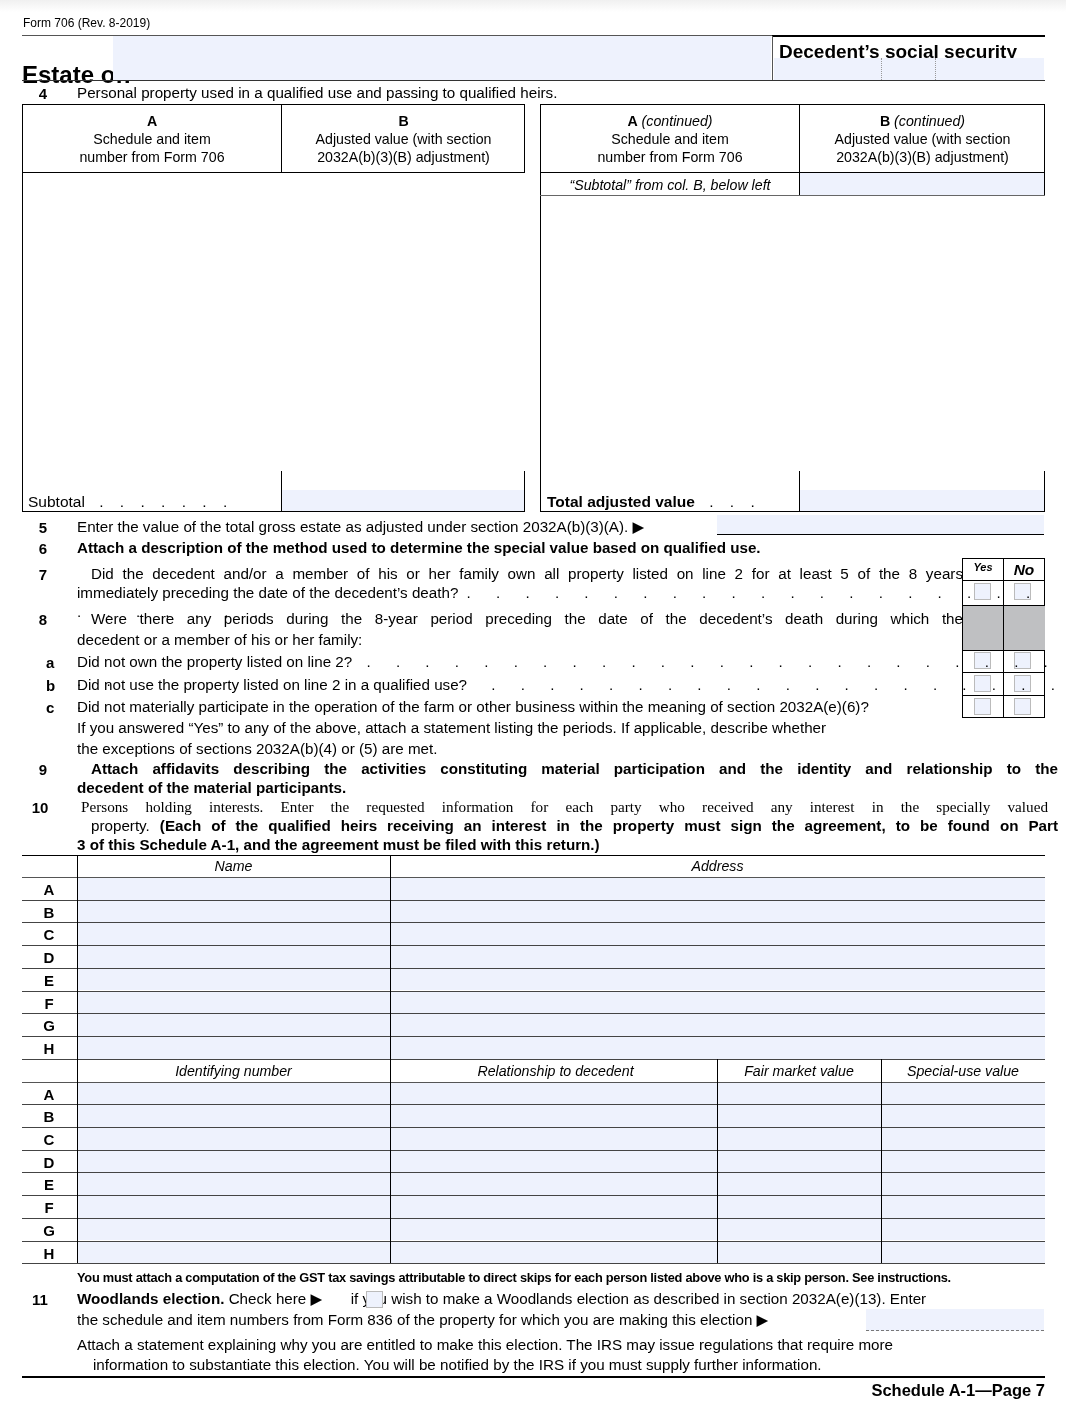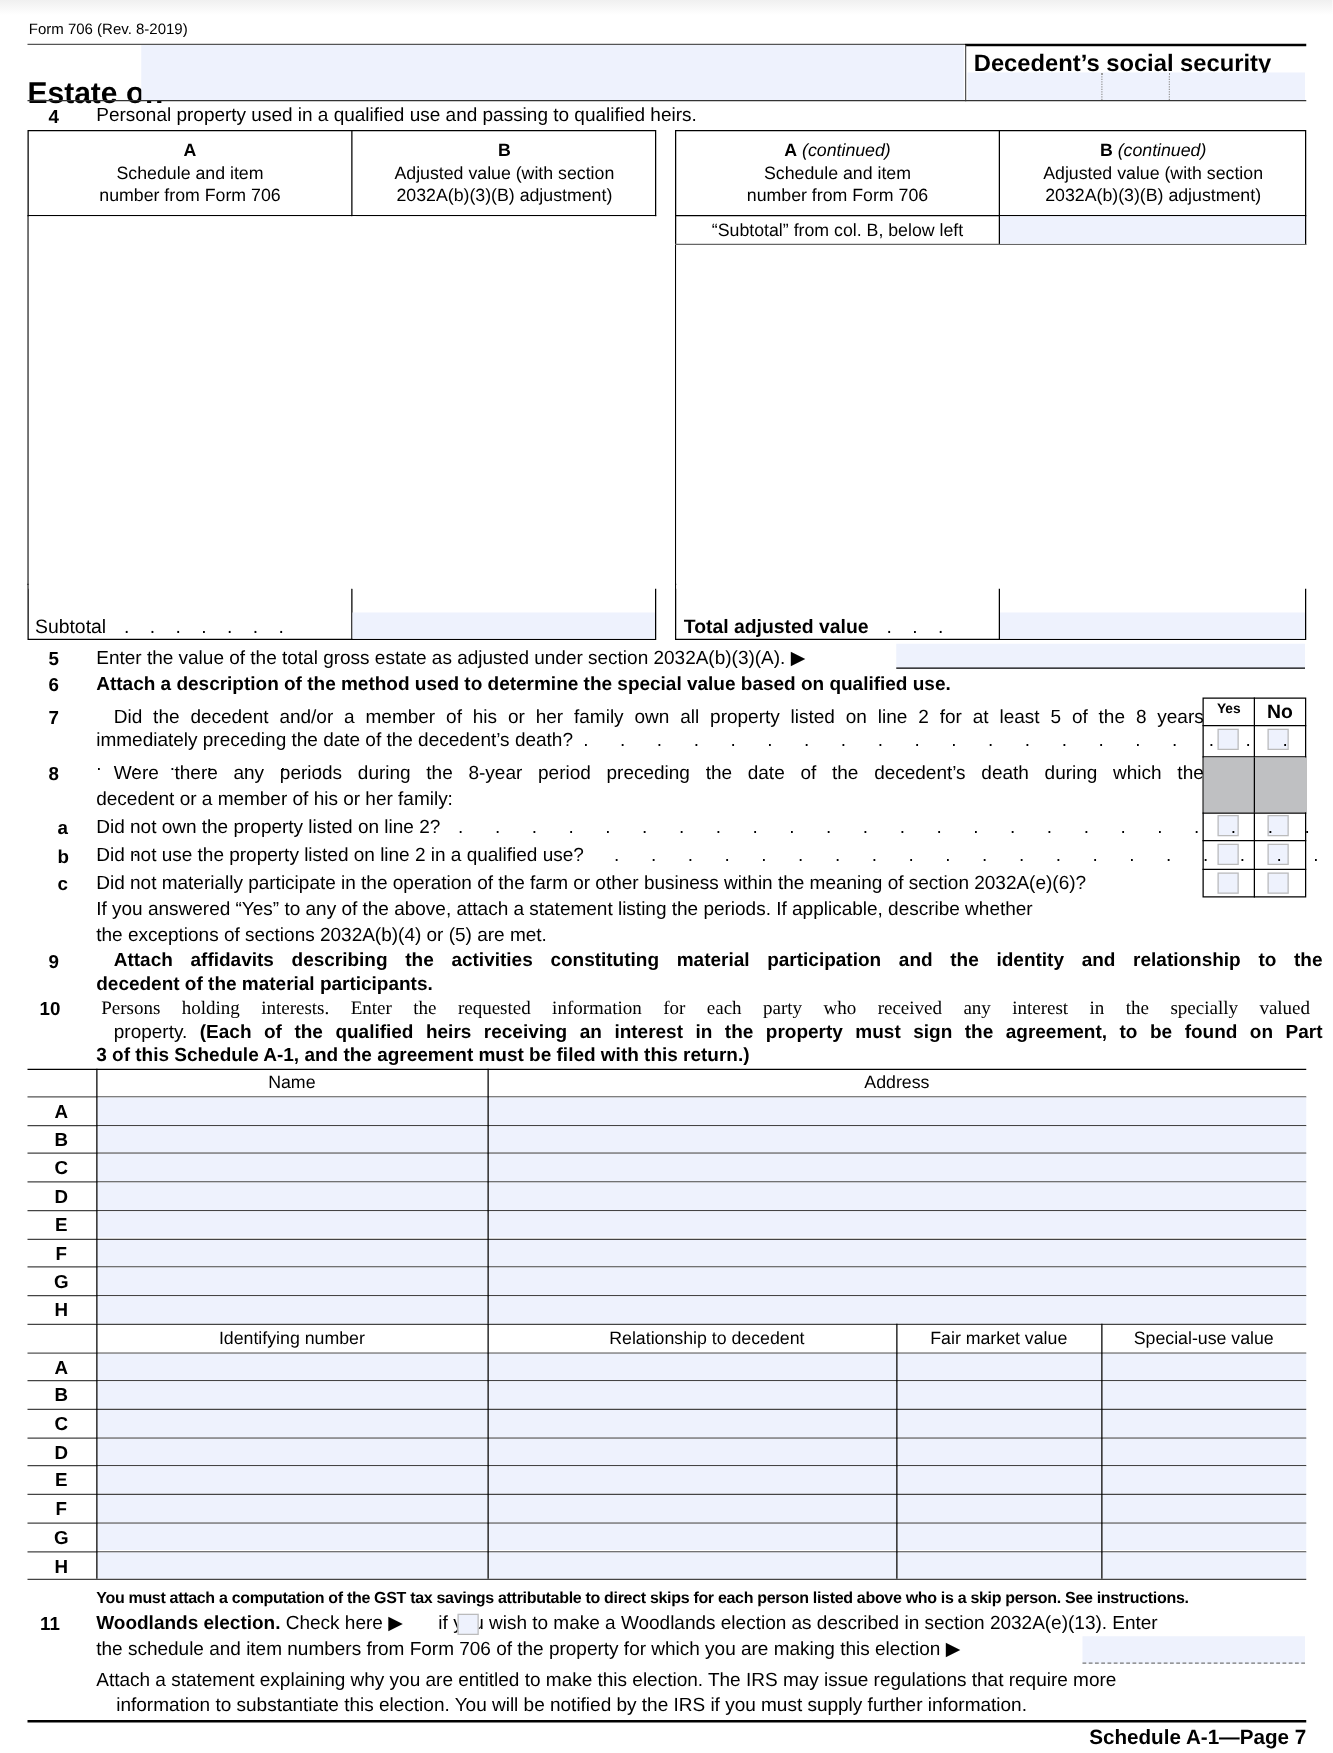--- a/index.html
+++ b/index.html
@@ -5,21 +5,21 @@
   html, body { margin:0; padding:0; background:#fff; }
   body { width:1066px; height:1402px; position:relative; overflow:hidden;
          font-family:"Liberation Sans", sans-serif; color:#000; }
   .topshade { position:absolute; left:0; top:0; width:1066px; height:12px;
               background:linear-gradient(#f0f0f0,#fff); }
   .abs { position:absolute; }
   .t12 { font-size:12px; }
   .t13 { font-size:13.3px; }
   .t14 { font-size:15px; }
   .b { font-weight:bold; }
-  .c { text-align:center; }
+  .c { text-align:center;font-style:italic; }
   .hline { position:absolute; height:0; border-top:1px solid #000; }
   .hline2 { position:absolute; height:0; border-top:2px solid #000; }
   .vline { position:absolute; width:0; border-left:1px solid #000; }
   .num { position:absolute; font-weight:bold; font-size:15px; text-align:center; width:30px; }
   .line-text { position:absolute; font-size:15.2px; line-height:18.5px; }
   .just { text-align:justify; text-align-last:justify;margin-left:14px; }
   .cb { position:absolute; width:17px; height:17px; background:#eef2fd; border:1px solid #bbb; box-sizing:border-box; }
   .hdrcell { position:absolute; text-align:center; font-size:14.2px; line-height:18px; }
   .rowlbl { position:absolute; left:24px; width:50px; text-align:center; font-weight:bold; font-size:15px; }
   input.field { position:absolute; border:none; background:#eef2fd; margin:0; padding:0; box-sizing:border-box; font-family:"Liberation Sans", sans-serif; font-size:14px; }
@@ -195,21 +195,21 @@
     <div class="rowlbl" style="top:1039.9px;">H</div>
     <input class="field" style="left: 78px; top: 1036.9px; width: 312px; height: 21.7px;">
     <input class="field" style="left: 391px; top: 1036.9px; width: 654px; height: 21.7px;">
     <div class="hline" style="left:22px;top:1058.6000000000001px;width:1023px;border-top:1px solid #444;"></div>
     <div class="vline" style="left:77px;top:855px;height:203.5999999999999px;"></div>
     <div class="vline" style="left:390px;top:855px;height:203.5999999999999px;"></div>
   </div>
 
 <div id="table2">
     <div class="abs c" style="left:77px;top:1062.6px;width:313px;font-size:14.2px;">Identifying number</div>
-    <div class="abs c" style="left:390px;top:1062.6px;width:327px;font-size:14.2px;padding-left:12px;">Relationship to decedent</div>
+    <div class="abs c" style="left:380px;top:1062.6px;width:327px;font-size:14.2px;padding-left:12px;">Relationship to decedent</div>
     <div class="abs c" style="left:717px;top:1062.6px;width:164px;font-size:14.2px;">Fair market value</div>
     <div class="abs c" style="left:881px;top:1062.6px;width:164px;font-size:14.2px;">Special-use value</div>
     <div class="hline" style="left:22px;top:1081.6px;width:1023px;border-top:1px solid #555;"></div>
     <div class="rowlbl" style="top:1085.6px;">A</div>
     <input class="field" style="left: 78px; top: 1082.6px; width: 312px; height: 21.7px;">
     <input class="field" style="left: 391px; top: 1082.6px; width: 326px; height: 21.7px;">
     <input class="field" style="left: 718px; top: 1082.6px; width: 163px; height: 21.7px;">
     <input class="field" style="left: 882px; top: 1082.6px; width: 163px; height: 21.7px;">
     <div class="hline" style="left:22px;top:1104.3px;width:1023px;border-top:1px solid #444;"></div>
     <div class="rowlbl" style="top:1108.3px;">B</div>
@@ -265,20 +265,20 @@
 <div class="num" style="left:25px;top:1291px;">11</div>
 <div class="line-text" style="left:77px;top:1290px;width:967px;">
   <b>Woodlands election.</b>
   <span>Check here</span>
   <span>▶</span>
   <span style="display:inline-block;width:20px;"></span>
   <span>if you wish to make a Woodlands election as described in section 2032A(e)(13). Enter</span>
 </div>
 <div class="cb" style="left:366px;top:1291px;"></div>
 <div class="line-text" style="left:77px;top:1311px;">
-  <span>the schedule and item numbers from Form 706 of the property for which you are making this election</span>
+  <span>the schedule and item numbers from Form 836 of the property for which you are making this election</span>
   <span>▶</span>
 </div>
 <input class="field" style="left: 866px; top: 1309px; width: 178px; height: 22px; border-bottom: 1px dashed rgb(119, 119, 119);" value="">
 <div class="line-text" style="left:77px;top:1336px;">Attach a statement explaining why you are entitled to make this election. The IRS may issue regulations that require more</div>
 <div class="line-text" style="left:77px;top:1356px;margin-left:16px;">information to substantiate this election. You will be notified by the IRS if you must supply further information.</div>
 <div class="hline2" style="left:22px;top:1376px;width:1023px;"></div>
 <div class="abs b" style="right:21px;top:1381px;font-size:16.5px;">Schedule A-1—Page 7</div>
 
 </body></html>

